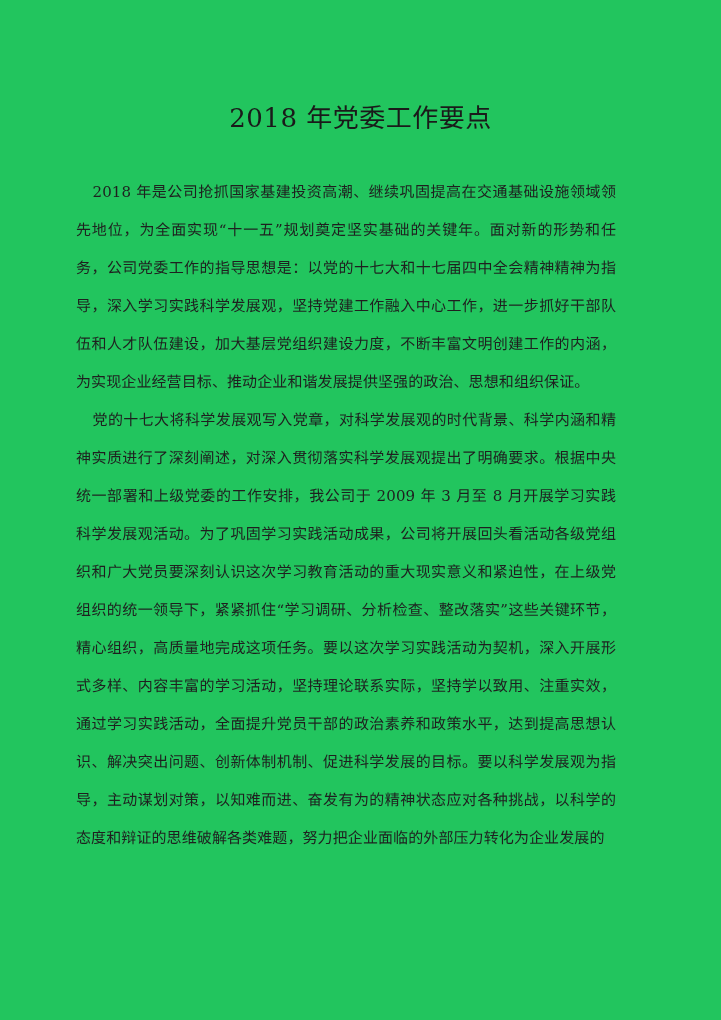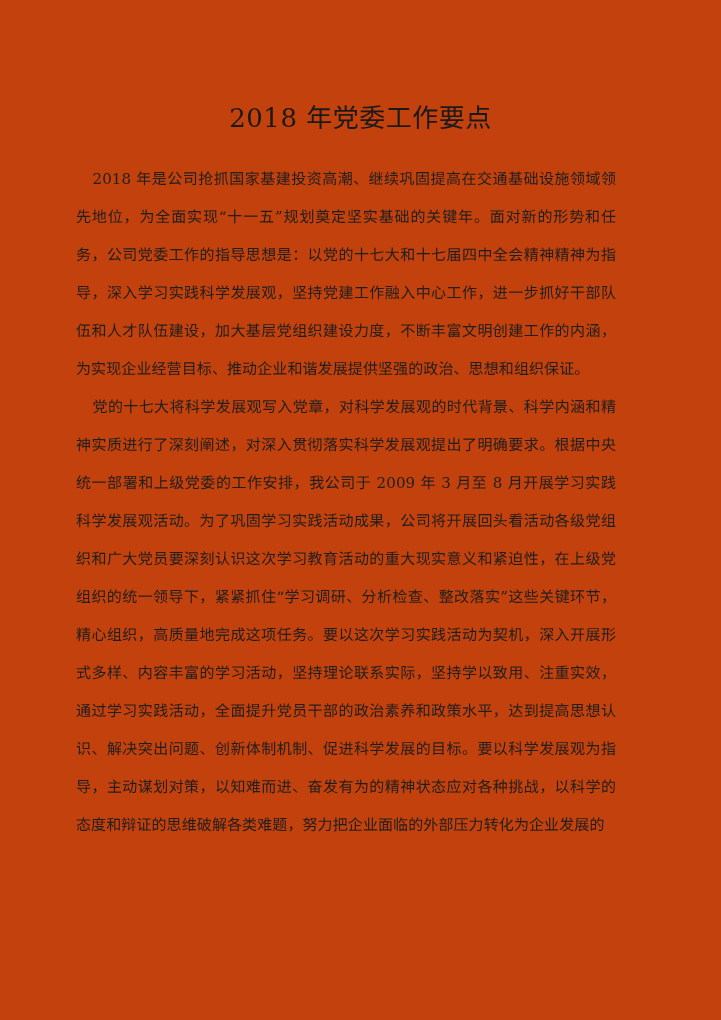--- a/index.html
+++ b/index.html
@@ -8,40 +8,40 @@
     padding: 0;
     background: #ffffff;
   }
   body {
     font-family: "DejaVu Serif", "Liberation Serif", serif;
   }
   .page {
     position: relative;
     width: 721px;
     height: 1020px;
-    background: #c2410c;
+    background: #22c55e;
     overflow: hidden;
     box-sizing: border-box;
   }
   .doc-title {
     position: absolute;
     top: 84px;
     left: 0;
     width: 721px;
     text-align: center;
     font-size: 26px;
     line-height: 34px;
     font-weight: 400;
     color: #1a1a1a;
     letter-spacing: 0.5px;
     white-space: nowrap;
   }
   .body-block {
     position: absolute;
-    top: 160px;
+    top: 173px;
     left: 76px;
     width: 540px;
   }
   .para {
     margin: 0;
     padding: 0;
     font-size: 15px;
     line-height: 38px;
     color: #1f1f1f;
     text-align: justify;

